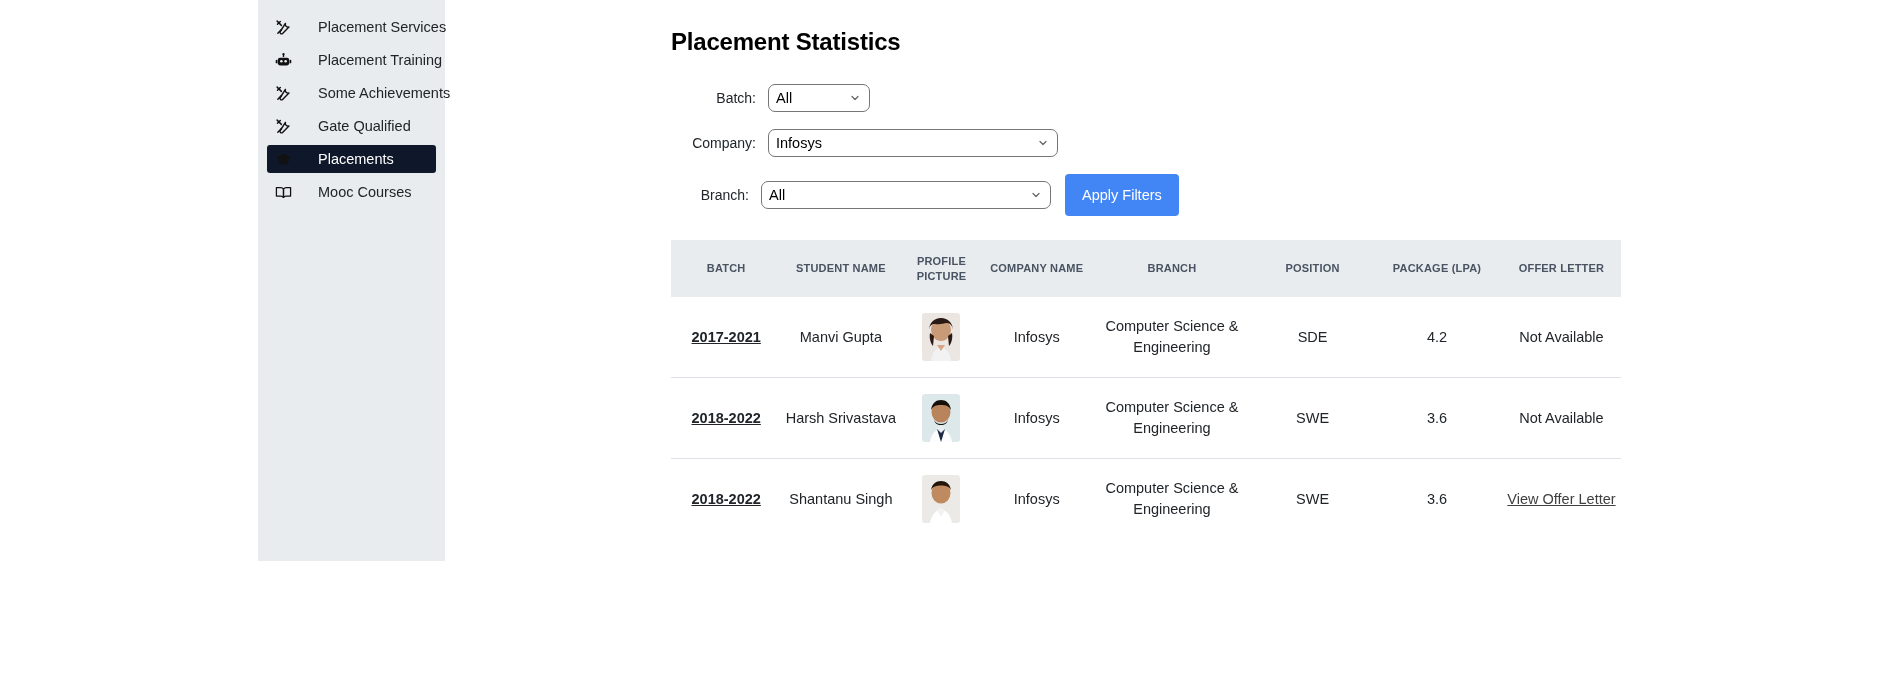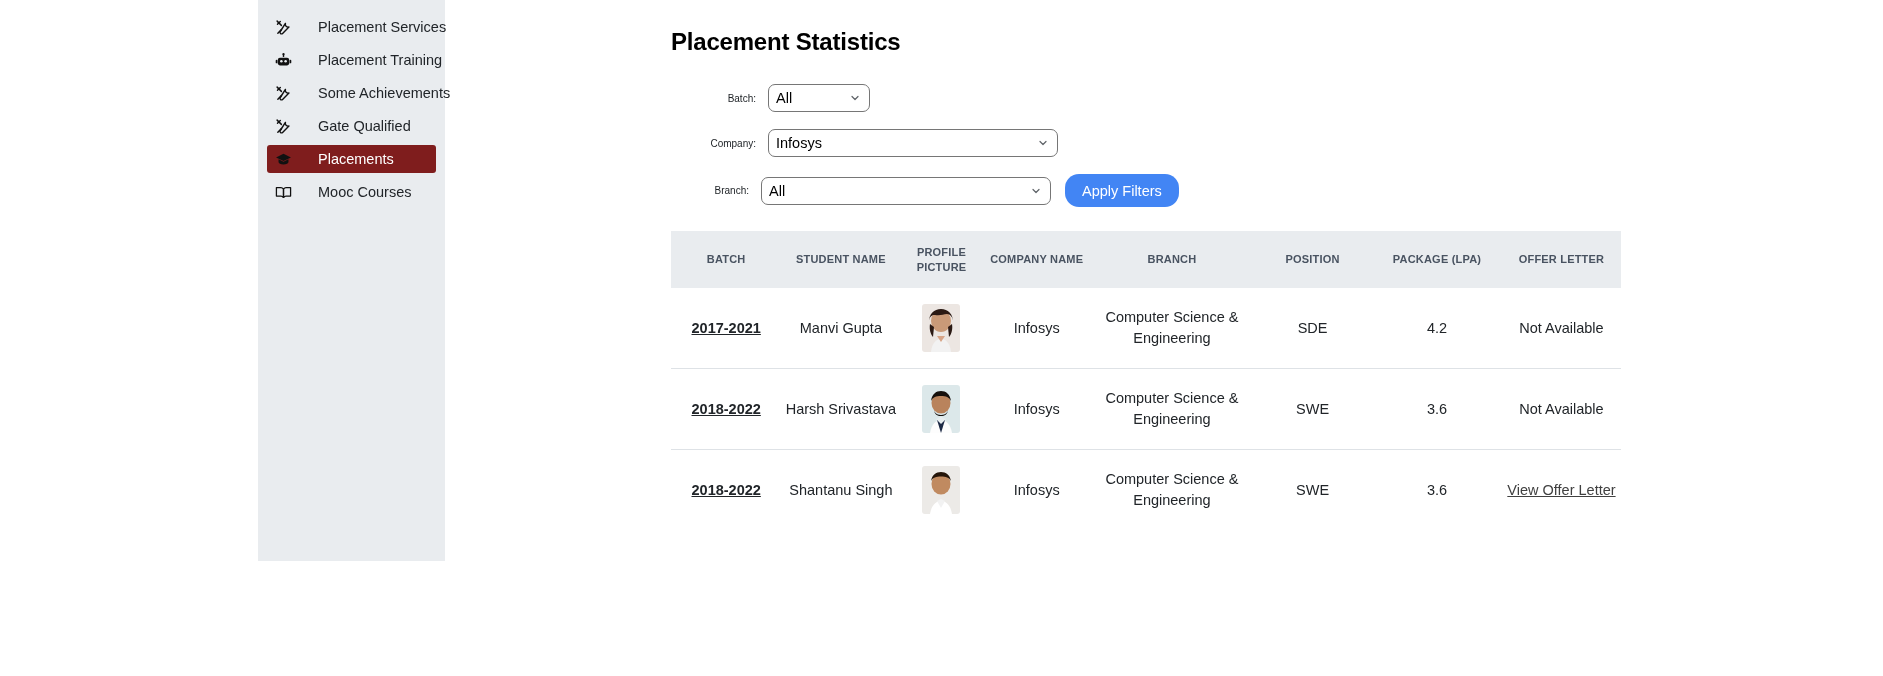--- a/index.html
+++ b/index.html
@@ -38,21 +38,21 @@
     height: 28px;
     padding: 0 8px;
     margin-bottom: 5px;
     border-radius: 3px;
     font-size: 14.5px;
     color: #212529;
     cursor: pointer;
     white-space: nowrap;
   }
   .side-item.active {
-    background: #7f1d1d;
+    background: #0f172a;
     color: #ffffff;
   }
   .side-icon {
     width: 17px;
     height: 17px;
     flex: 0 0 17px;
     display: flex;
     align-items: center;
     justify-content: center;
   }
@@ -73,21 +73,21 @@
     letter-spacing: -0.2px;
   }
   
   .filters { margin-bottom: 24px; }
   .filter-row {
     display: flex;
     align-items: center;
     margin-bottom: 17px;
   }
   .filter-label {
-    font-size: 10px;
+    font-size: 14px;
     color: #212529;
     text-align: right;
     padding-right: 12px;
     flex: 0 0 auto;
   }
   .f-batch  .filter-label { width: 97px; }
   .f-comp   .filter-label { width: 97px; }
   .f-branch .filter-label { width: 90px; }
 
   .select-box {
@@ -113,22 +113,22 @@
     width: 12px; height: 12px;
     display: flex; align-items: center; justify-content: center;
   }
   .caret svg { display:block; }
 
   .apply-btn {
     margin-left: 14px;
     background: #4285f4;
     color: #ffffff;
     border: none;
-    border-radius: 14px;
-    height: 33px;
+    border-radius: 4px;
+    height: 42px;
     padding: 0 17px;
     font-size: 14.5px;
     font-family: "Liberation Sans", sans-serif;
     cursor: pointer;
     white-space: nowrap;
   }
 
   
   .table-wrap { width: 950px; }
   table.stats {

